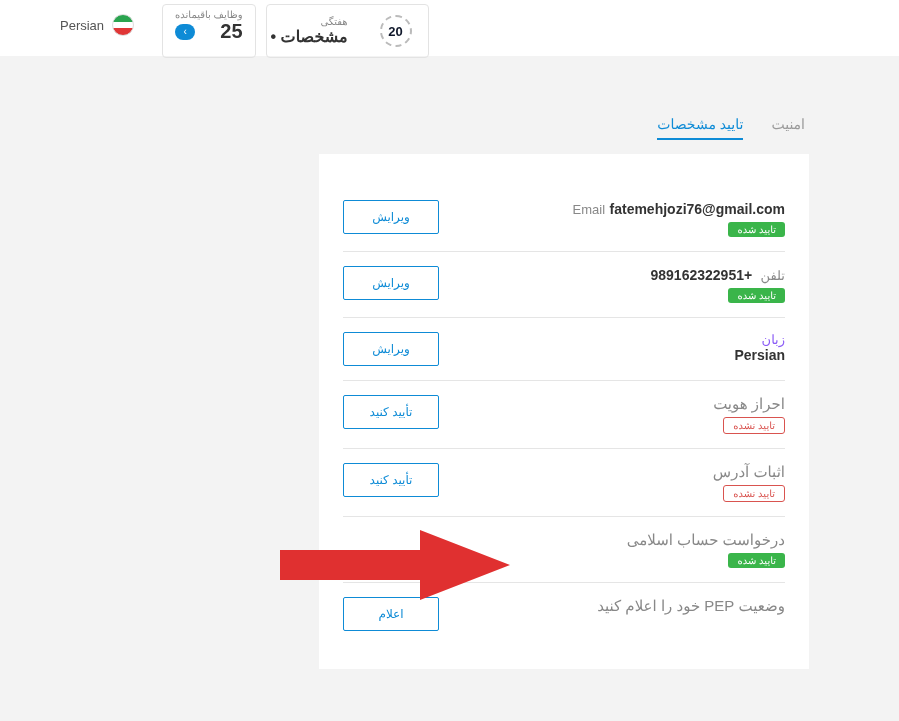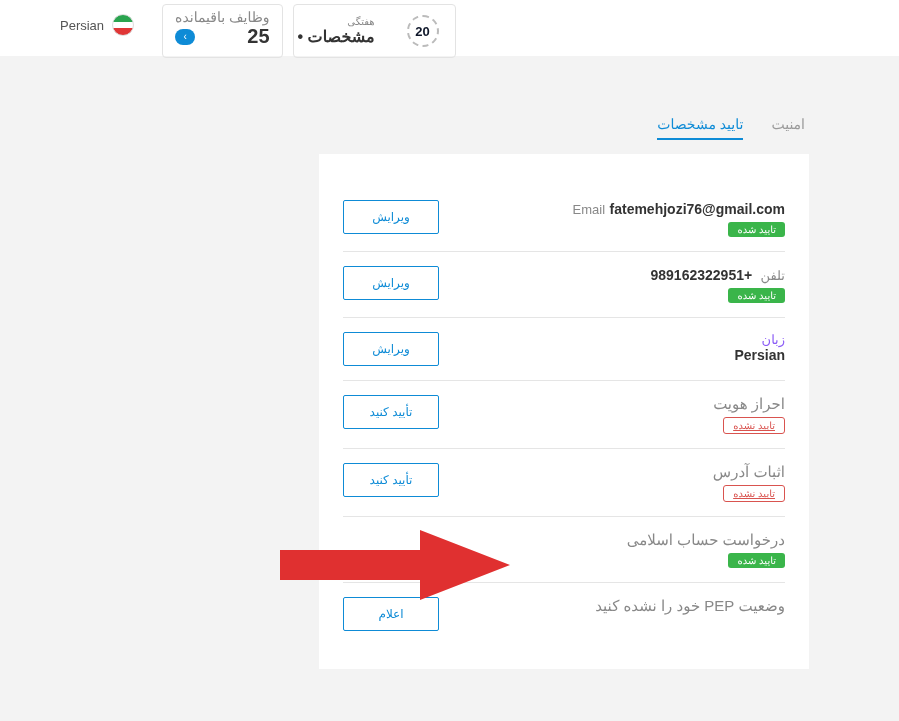--- a/index.html
+++ b/index.html
@@ -42,21 +42,21 @@
   margin-left: 28px;
 }
 .stat-card {
   border: 1px solid #e3e3e3;
   border-radius: 4px;
   padding: 4px 12px;
   min-width: 62px;
   text-align: right;
 }
 .stat-label {
-  font-size: 14px;
+  font-size: 10px;
   color: #888;
 }
 .stat-value {
   font-size: 20px;
   font-weight: bold;
   color: #333;
   display: flex;
   align-items: center;
   justify-content: flex-end;
   gap: 4px;
@@ -169,21 +169,20 @@
   margin-left: 47px;
 }
 .badge-green {
   background: #3ab54a;
   color: #fff;
 }
 .badge-red {
   color: #d9534f;
   border: 1px solid #d9534f;
   background: #fff;
-  text-decoration: underline;
 }
 .btn {
   border: 1px solid #0e8bd6;
   color: #0e8bd6;
   background: #fff;
   padding: 9px 0;
   width: 96px;
   text-align: center;
   font-size: 12px;
   cursor: pointer;
@@ -280,21 +279,21 @@
       <div class="row">
         <div class="row-info">
           <div class="row-title">درخواست حساب اسلامی</div>
           <div><span class="badge badge-green">تایید شده</span></div>
         </div>
         <div style="width:100px"></div>
       </div>
 
       <div class="row">
         <div class="row-info">
-          <div class="row-title">وضعیت PEP خود را نشده کنید</div>
+          <div class="row-title">وضعیت PEP خود را اعلام کنید</div>
         </div>
         <button class="btn">اعلام</button>
       </div>
 
     </div>
 
     <div class="arrow" style="top:376px; left:280px;">
       <svg width="230" height="70" viewBox="0 0 230 70">
         <polygon points="0,20 140,20 140,0 230,35 140,70 140,50 0,50" fill="#e03030"></polygon>
       </svg>

